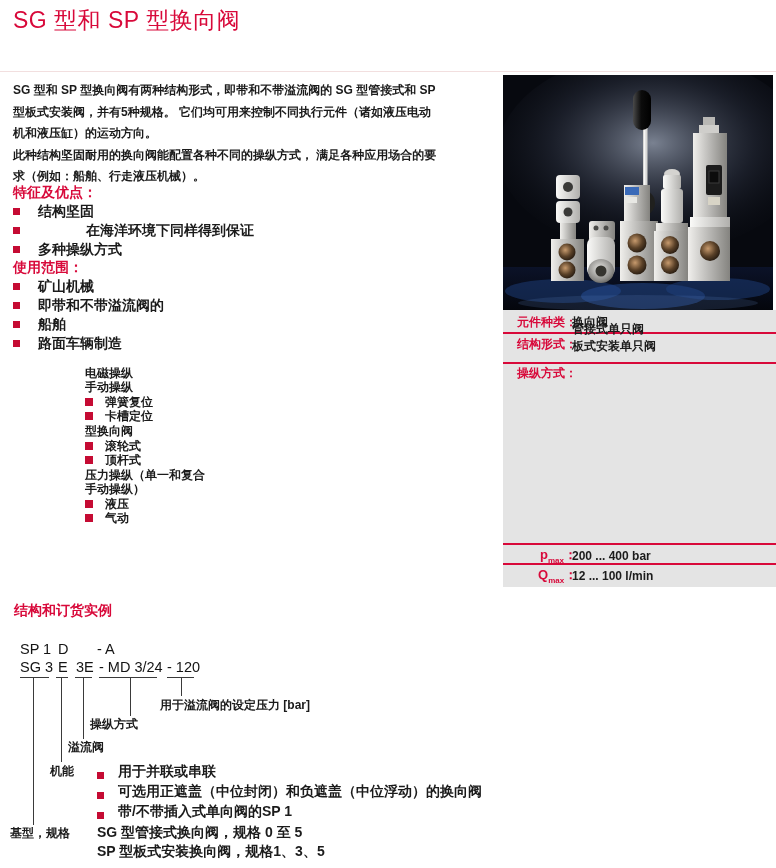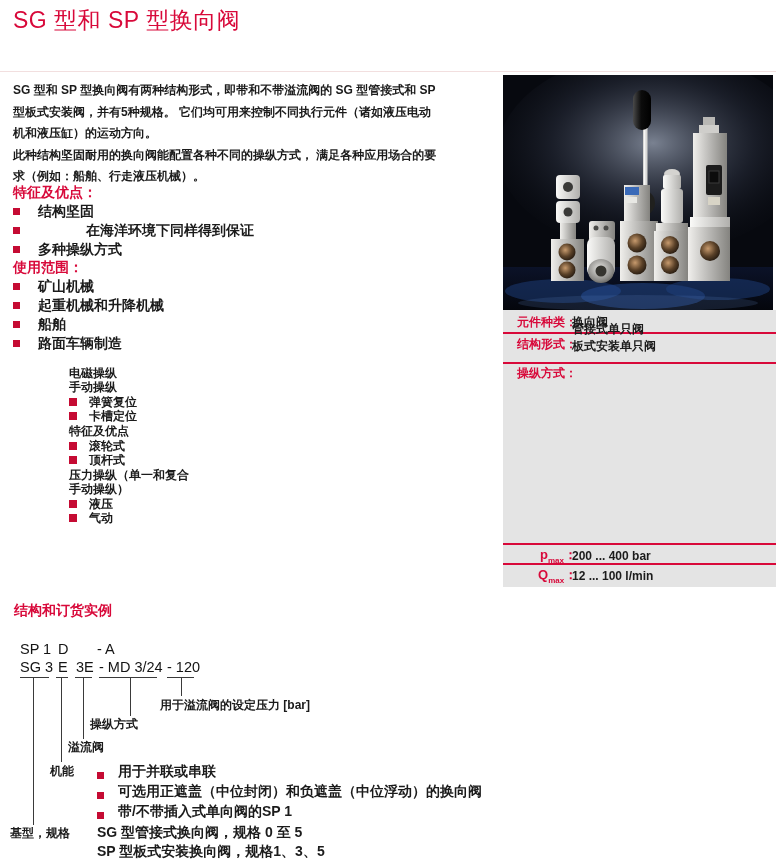--- a/index.html
+++ b/index.html
@@ -22,21 +22,21 @@
   .sec-head{font-size:14px;font-weight:bold;color:var(--accent);white-space:nowrap;}
   .li-row{display:flex;align-items:flex-start;white-space:nowrap;}
   .sq{width:7px;height:7px;background:var(--bullet);display:inline-block;flex:0 0 auto;}
   .li-row .sq{margin-top:5px;}
   .li-text{font-size:14px;font-weight:bold;line-height:17px;margin-left:18px;}
   
   .panel{background:var(--panel);}
   .redline{background:var(--accent);height:2px;}
   .spec-label{font-size:12px;font-weight:bold;color:var(--accent);white-space:nowrap;line-height:13px;}
   .spec-val{font-size:12px;font-weight:bold;color:var(--ink);white-space:nowrap;line-height:13px;}
-  .spec-item{position:absolute;left:69px;display:flex;align-items:flex-start;white-space:nowrap;}
+  .spec-item{position:absolute;left:85px;display:flex;align-items:flex-start;white-space:nowrap;}
   .spec-item .sq{width:8px;height:8px;margin-top:2px;}
   .spec-item .txt{font-size:12px;font-weight:bold;line-height:13px;}
   .spec-item .txt.indented{margin-left:12px;}
   .pq-label{font-size:13px;font-weight:bold;color:var(--accent);white-space:nowrap;line-height:14px;}
   .pq-label sub{font-size:8px;}
   
   .code-chunk{font-size:14.5px;color:#141414;white-space:nowrap;line-height:16px;}
   .u-line{height:1.3px;background:var(--line);}
   .v-line{width:1.3px;background:var(--line);}
   .diag-label{font-size:12px;font-weight:bold;color:var(--ink);white-space:nowrap;line-height:16px;}
@@ -75,21 +75,21 @@
     <span class="li-text">多种操纵方式</span>
   </div>
 
   <div class="abs sec-head" style="left:13px;top:259px;">使用范围：</div>
   <div class="abs li-row" style="left:13px;top:278px;">
     <span class="sq"></span>
     <span class="li-text">矿山机械</span>
   </div>
   <div class="abs li-row" style="left:13px;top:297px;">
     <span class="sq"></span>
-    <span class="li-text">起重机械和升降机械</span>
+    <span class="li-text">即带和不带溢流阀的</span>
   </div>
   <div class="abs li-row" style="left:13px;top:316px;">
     <span class="sq"></span>
     <span class="li-text">船舶</span>
   </div>
   <div class="abs li-row" style="left:13px;top:335px;">
     <span class="sq"></span>
     <span class="li-text">路面车辆制造</span>
   </div>
 
@@ -217,21 +217,21 @@
     </div>
   <div class="spec-item" style="top:396px;">
       <span class="sq"></span>
       <span class="txt indented">弹簧复位</span>
     </div>
   <div class="spec-item" style="top:410px;">
       <span class="sq"></span>
       <span class="txt indented">卡槽定位</span>
     </div>
   <div class="spec-item" style="top:425px;">
-      <span class="txt">特征及优点</span>
+      <span class="txt">型换向阀</span>
     </div>
   <div class="spec-item" style="top:440px;">
       <span class="sq"></span>
       <span class="txt indented">滚轮式</span>
     </div>
   <div class="spec-item" style="top:454px;">
       <span class="sq"></span>
       <span class="txt indented">顶杆式</span>
     </div>
   <div class="spec-item" style="top:469px;">

